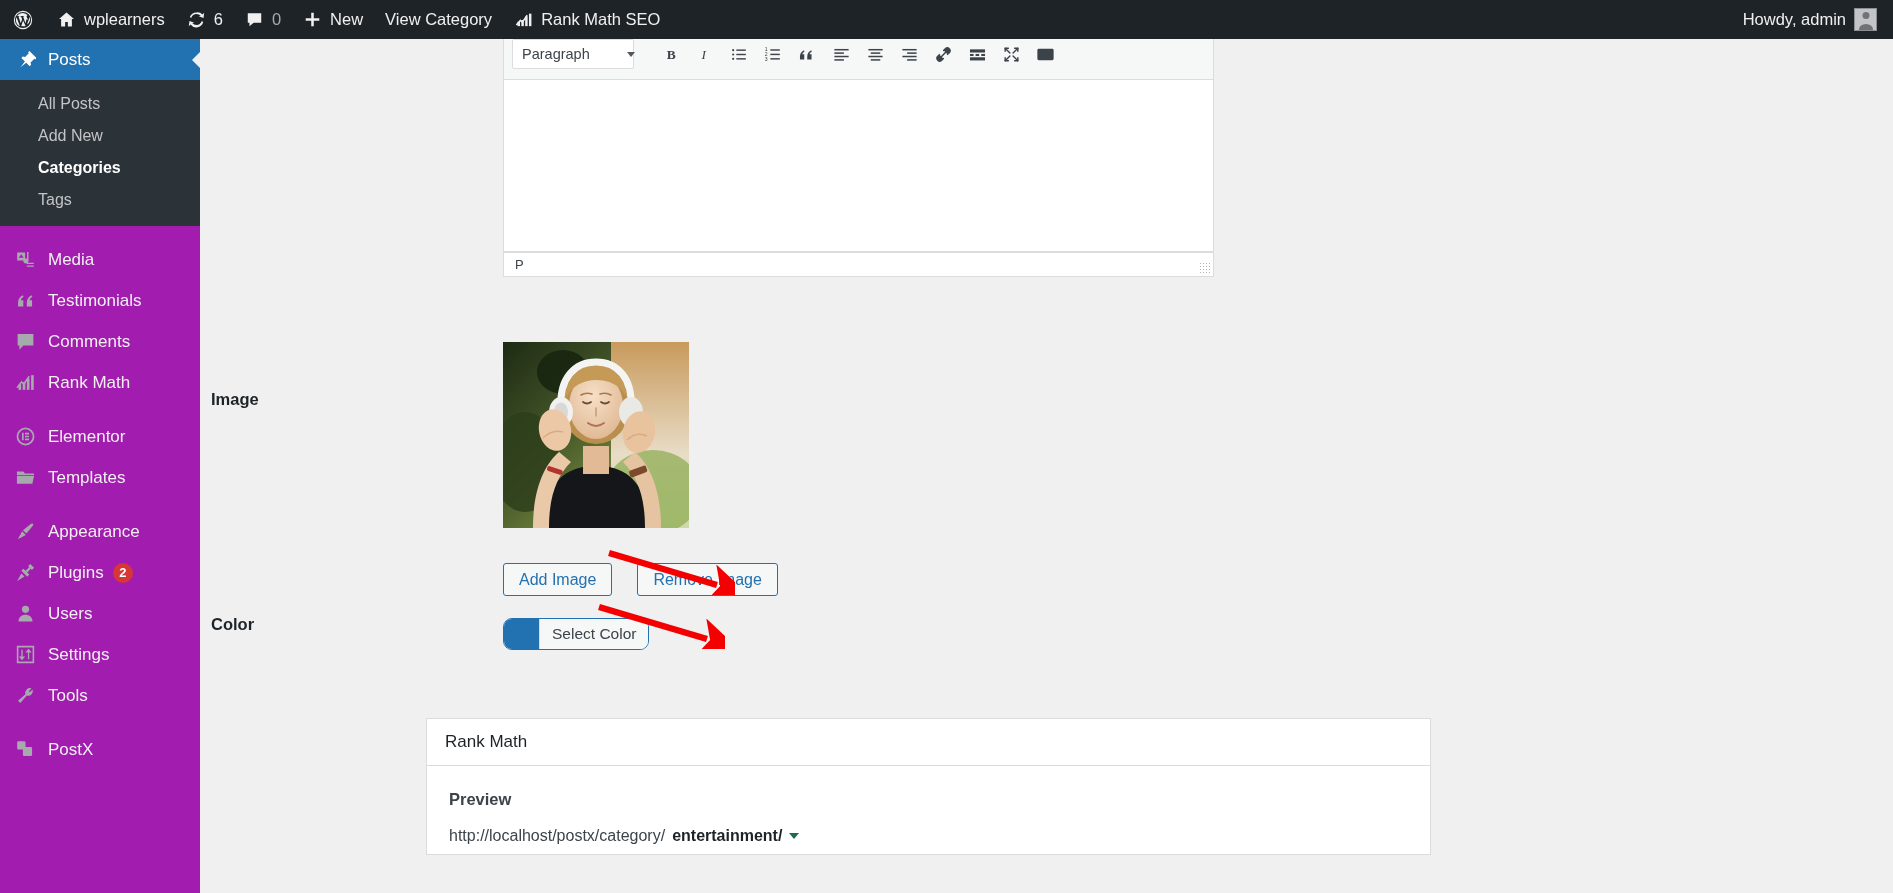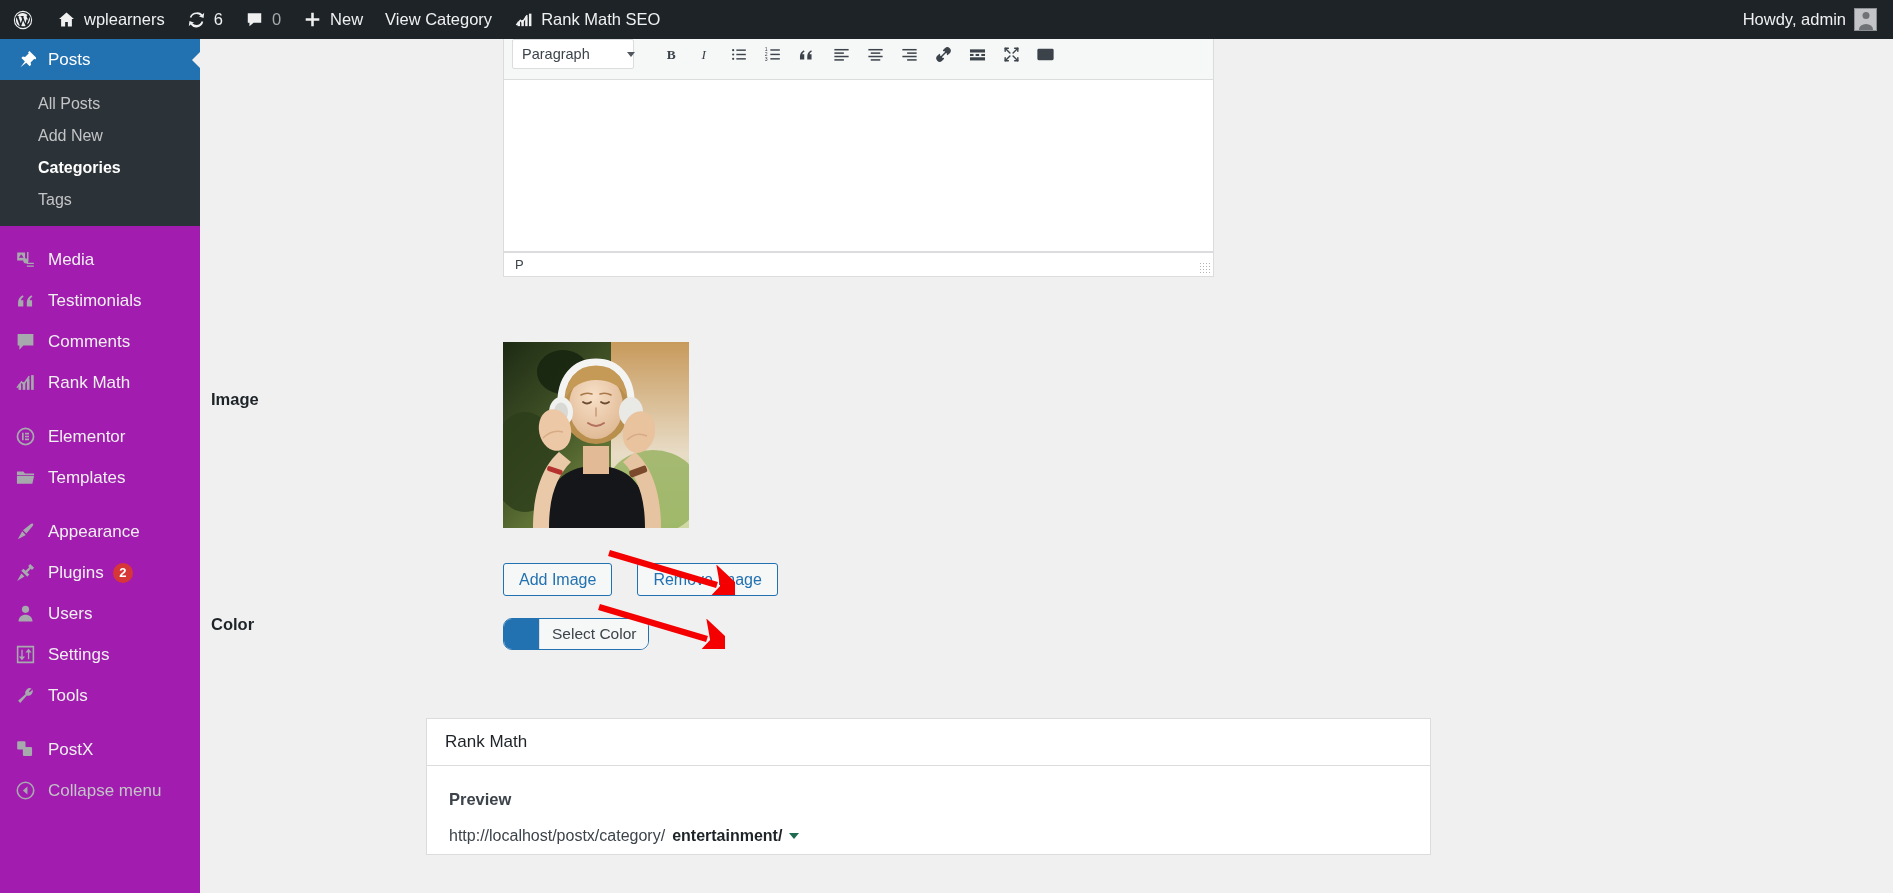--- a/index.html
+++ b/index.html
@@ -485,29 +485,20 @@
   <div class="menu-top">
     <span class="mi">
       <svg viewBox="0 0 24 24">
           <rect x="2.5" y="2.5" width="9.5" height="9.5" rx="1.4"></rect>
           <rect x="9" y="9" width="10.5" height="10.5" rx="1.4"></rect>
         </svg>
     </span>
     <span>PostX</span>
   </div>
 
-  <div class="menu-top collapse-item">
-    <span class="mi">
-      <svg viewBox="0 0 24 24">
-          <circle cx="12" cy="12" r="9.4" fill="none" stroke="#a7aaad" stroke-width="1.8"></circle>
-          <path d="M14.2 7.4 9 12l5.2 4.6z" fill="#a7aaad"></path>
-        </svg>
-    </span>
-    <span>Collapse menu</span>
-  </div>
 </div>
 
 <div id="content">
 
   <div class="editor-box">
 
     <div class="editor-toolbar">
       <span class="tb-select-wrap">
         <select class="tb-select">
           <option>Paragraph</option>

